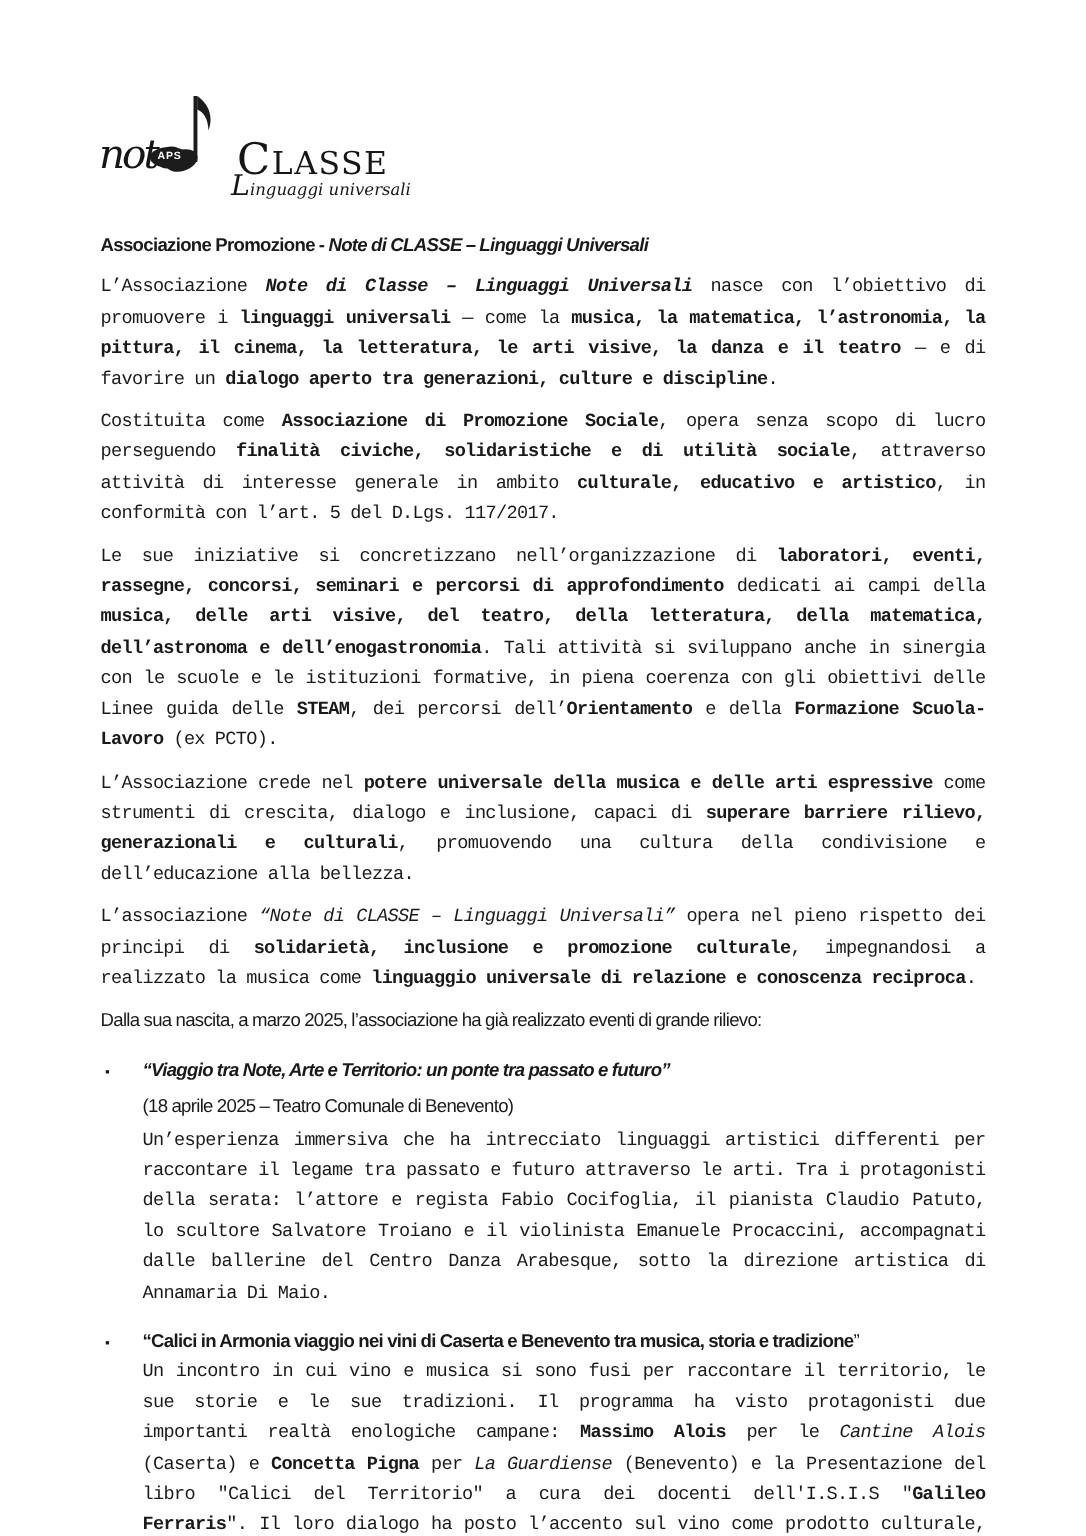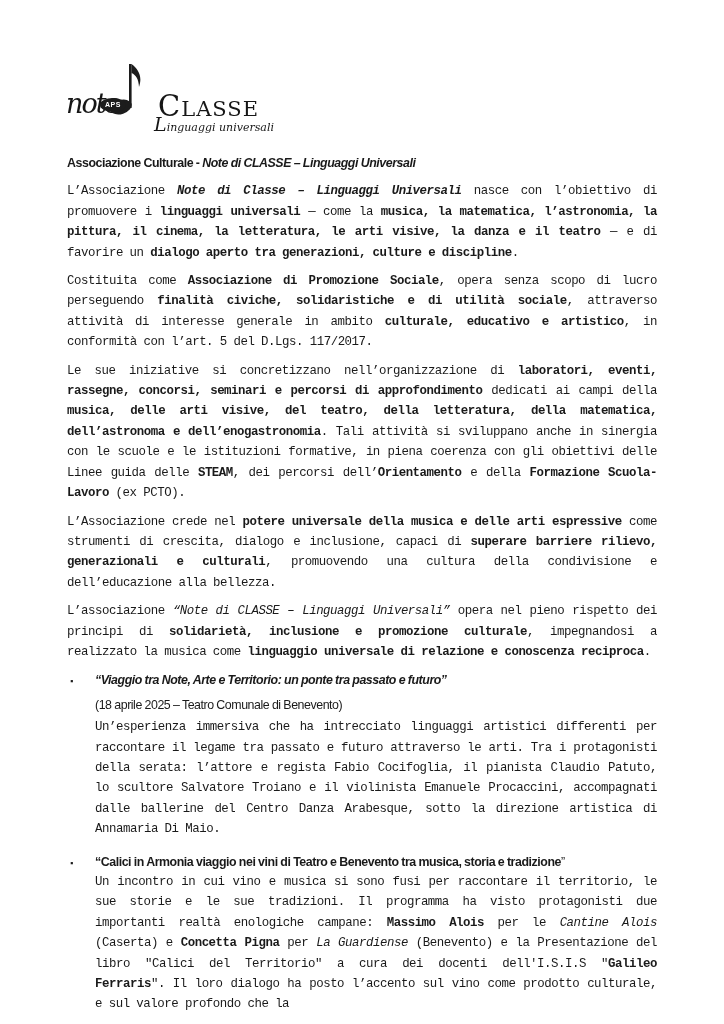--- a/index.html
+++ b/index.html
@@ -85,37 +85,38 @@
         <path d="M23.5 2 c 7.5 5.5, 11 13, 7.5 23 c -0.5 -8, -3 -12, -7.5 -14 z"></path>
       </g>
     </svg>
     <span class="logo-aps">APS</span>
     <span class="logo-classe">CLASSE</span>
     <span class="logo-tagline">Linguaggi universali</span>
   </header>
 
   <main class="content">
 
-    <p class="doc-title"><span class="b">Associazione Culturale - </span><span class="b i">Note di CLASSE – Linguaggi Universali</span></p>
+    <p class="doc-title"><span class="b">Associazione Promozione - </span><span class="b i">Note di CLASSE – Linguaggi Universali</span></p>
 
     <p class="para just"><span>L’Associazione </span><span class="b i">Note di Classe – Linguaggi Universali</span><span> nasce con l’obiettivo di promuovere i </span><span class="b">linguaggi universali</span><span> — come la </span><span class="b">musica, la matematica, l’astronomia, la pittura, il cinema, la letteratura, le arti visive, la danza e il teatro</span><span> — e di favorire un </span><span class="b">dialogo aperto tra generazioni, culture e discipline</span><span>.</span></p>
     <p class="para just"><span>Costituita come </span><span class="b">Associazione di Promozione Sociale</span><span>, opera senza scopo di lucro perseguendo </span><span class="b">finalità civiche, solidaristiche e di utilità sociale</span><span>, attraverso attività di interesse generale in ambito </span><span class="b">culturale, educativo e artistico</span><span>, in conformità con l’art. 5 del D.Lgs. 117/2017.</span></p>
     <p class="para just"><span>Le sue iniziative si concretizzano nell’organizzazione di </span><span class="b">laboratori, eventi, rassegne, concorsi, seminari e percorsi di approfondimento</span><span> dedicati ai campi della </span><span class="b">musica, delle arti visive, del teatro, della letteratura, della matematica, dell’astronoma e dell’enogastronomia</span><span>. Tali attività si sviluppano anche in sinergia con le scuole e le istituzioni formative, in piena coerenza con gli obiettivi delle Linee guida delle </span><span class="b">STEAM</span><span>, dei percorsi dell’</span><span class="b">Orientamento</span><span> e della </span><span class="b">Formazione Scuola-Lavoro</span><span> (ex PCTO).</span></p>
     <p class="para just"><span>L’Associazione crede nel </span><span class="b">potere universale della musica e delle arti espressive</span><span> come strumenti di crescita, dialogo e inclusione, capaci di </span><span class="b">superare barriere rilievo, generazionali e culturali</span><span>, promuovendo una cultura della condivisione e dell’educazione alla bellezza.</span></p>
     <p class="para just"><span>L’associazione </span><span class="i">“Note di CLASSE – Linguaggi Universali”</span><span> opera nel pieno rispetto dei principi di </span><span class="b">solidarietà, inclusione e promozione culturale</span><span>, impegnandosi a realizzato la musica come </span><span class="b">linguaggio universale di relazione e conoscenza reciproca</span><span>.</span></p>
+    <p class="intro"><span>Dalla sua nascita, a marzo 2025, l’associazione ha già realizzato eventi di grande rilievo:</span></p>
 
     <section class="event ev1">
       <span class="bullet">▪</span>
       <p class="ev-title"><span class="b i">“Viaggio tra Note, Arte e Territorio: un ponte tra passato e futuro”</span></p>
       <p class="ev-date">(18 aprile 2025 – Teatro Comunale di Benevento)</p>
       <p class="ev-body just"><span>Un’esperienza immersiva che ha intrecciato linguaggi artistici differenti per raccontare il legame tra passato e futuro attraverso le arti. Tra i protagonisti della serata: l’attore e regista Fabio Cocifoglia, il pianista Claudio Patuto, lo scultore Salvatore Troiano e il violinista Emanuele Procaccini, accompagnati dalle ballerine del Centro Danza Arabesque, sotto la direzione artistica di Annamaria Di Maio.</span></p>
     </section>
 
     <section class="event ev2">
       <span class="bullet">▪</span>
-      <p class="ev-title"><span class="b">“Calici in Armonia viaggio nei vini di Teatro e Benevento tra musica, storia e tradizione</span><span>”</span></p>
+      <p class="ev-title"><span class="b">“Calici in Armonia viaggio nei vini di Caserta e Benevento tra musica, storia e tradizione</span><span>”</span></p>
       <p class="ev-body just"><span>Un incontro in cui vino e musica si sono fusi per raccontare il territorio, le sue storie e le sue tradizioni. Il programma ha visto protagonisti due importanti realtà enologiche campane: </span><span class="b">Massimo Alois</span><span> per le </span><span class="i">Cantine Alois</span><span> (Caserta) e </span><span class="b">Concetta Pigna</span><span> per </span><span class="i">La Guardiense</span><span> (Benevento) e la Presentazione del libro "Calici del Territorio" a cura dei docenti dell'I.S.I.S "</span><span class="b">Galileo Ferraris</span><span>". Il loro dialogo ha posto l’accento sul vino come prodotto culturale, e sul valore profondo che la</span></p>
     </section>
 
   </main>
 
 
 </div>
 
 </body></html>

